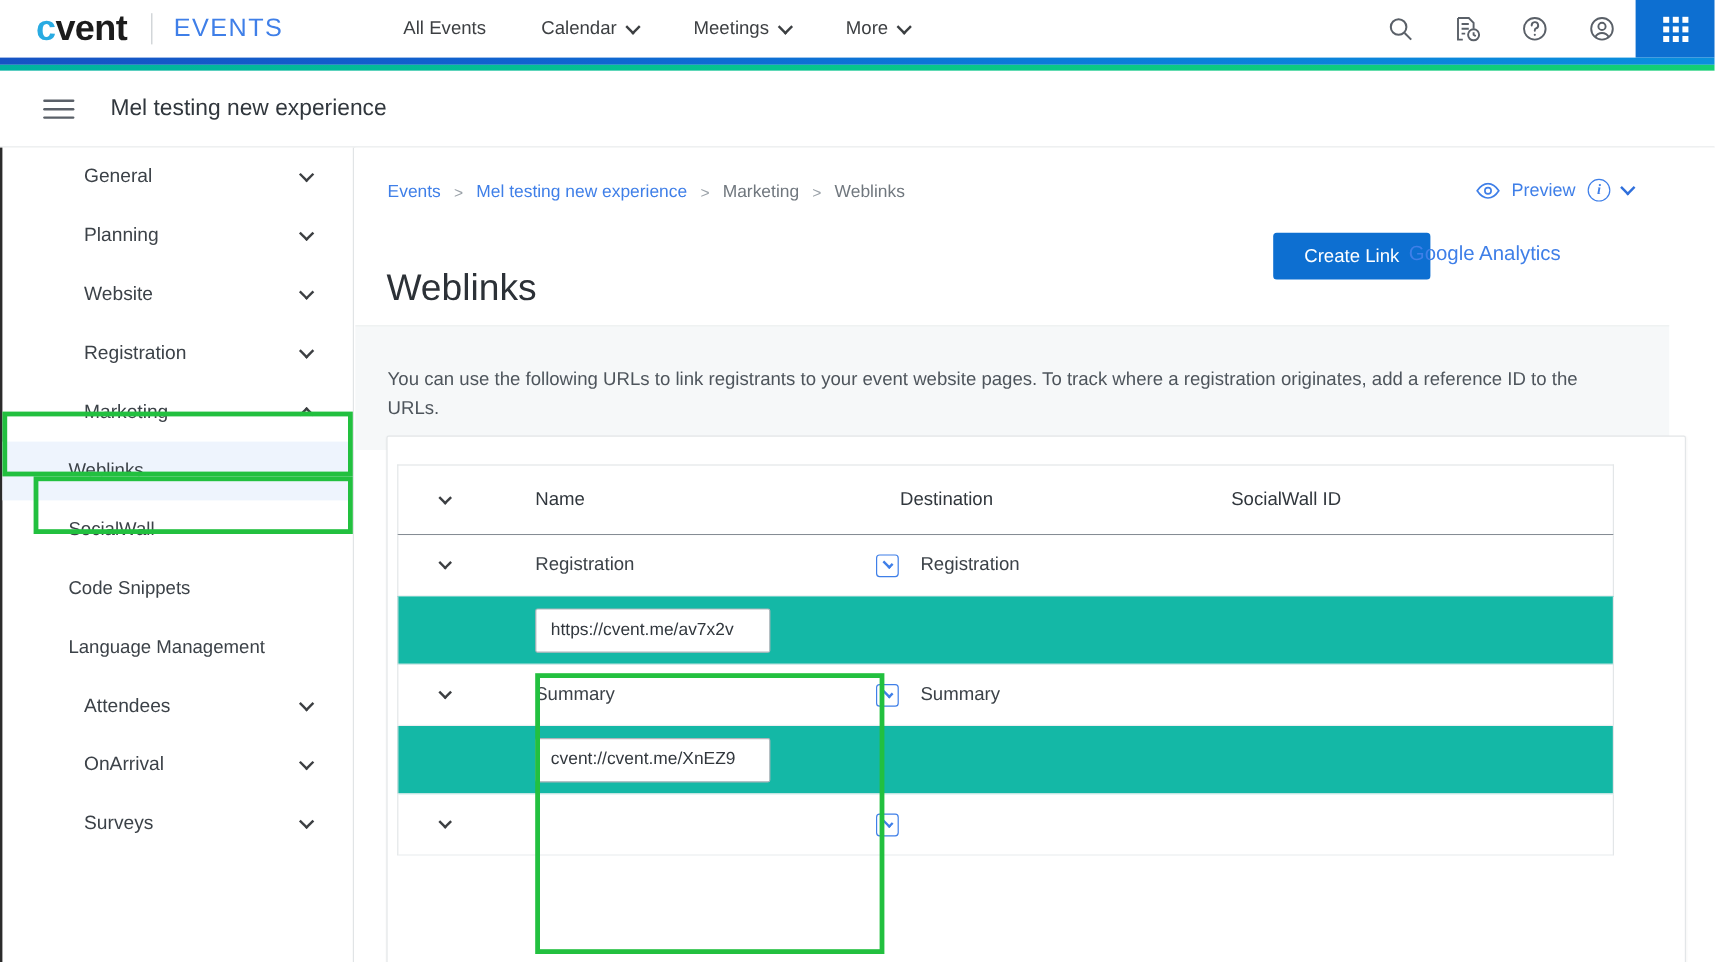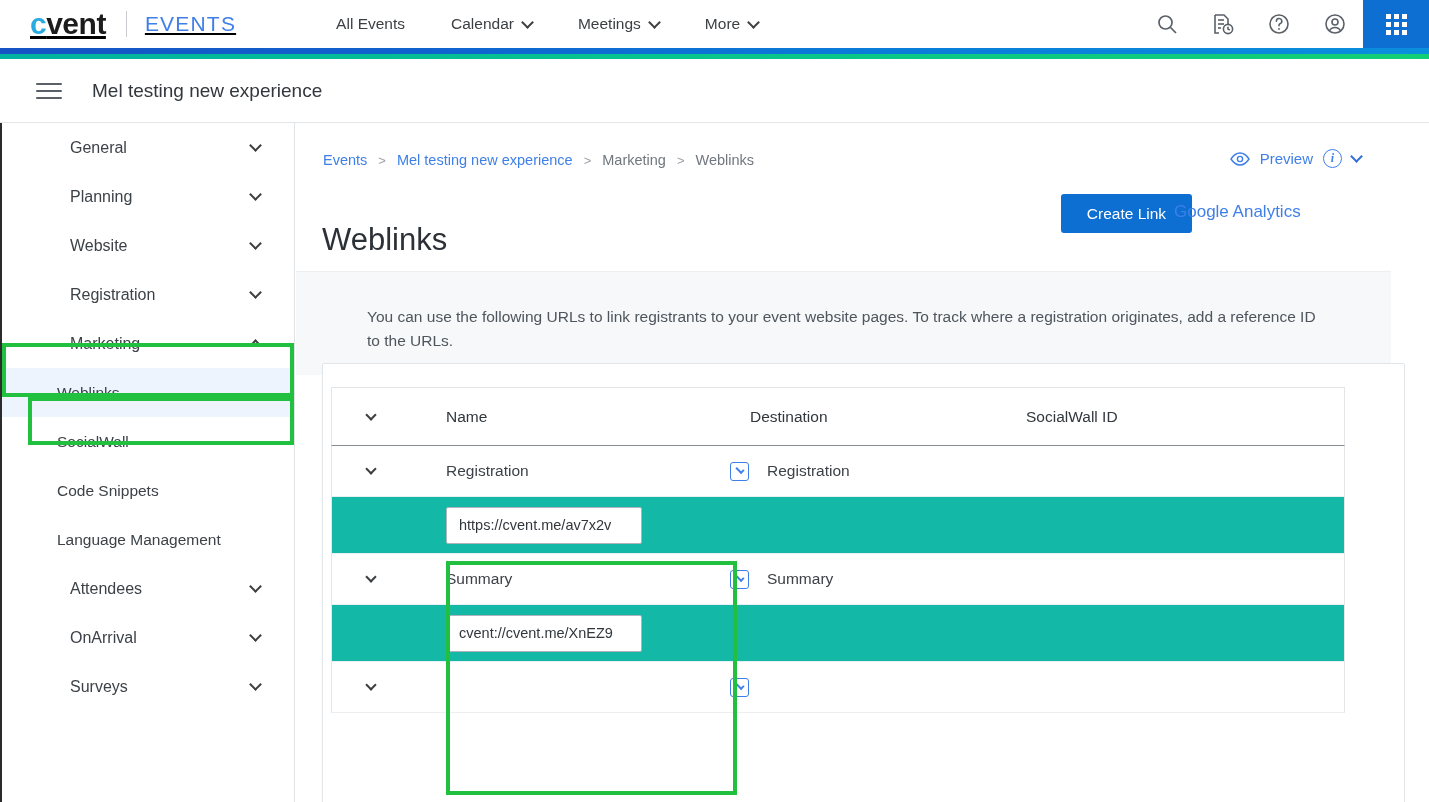--- a/index.html
+++ b/index.html
@@ -11,21 +11,21 @@
     font-family: "Liberation Sans", sans-serif;
     -webkit-font-smoothing: antialiased;
   }
   .app { position: relative; width: 1429px; height: 802px; overflow: hidden; background:#fff; }
 
   
   .topnav {
     position: absolute; left:0; top:0; width:1429px; height:48px;
     background:#fff; display:flex; align-items:center;
   }
-  .logo-wrap { display:flex; align-items:center; margin-left:30px;text-decoration:underline; }
+  .logo-wrap { display:flex; align-items:center; margin-left:30px; }
   .logo {
     font-size:30px; font-weight:bold; letter-spacing:-0.5px; color:#1c1c1c;
     line-height:1;
   }
   .logo .c { color:#29abe2; }
   .logo-sep { width:1px; height:26px; background:#c8ccd0; margin:0 18px 0 20px; }
   .logo-product { color:#3f7fe8; font-size:21px; letter-spacing:1.2px; }
 
   .nav-items { display:flex; align-items:flex-end; margin-left:100px; gap:46px; }
   .nav-item {
@@ -126,21 +126,21 @@
     position:absolute; left:765px; top:71px; width:131px; height:39px;
     background:#0d6fd1; color:#fff; font-size:15.5px; border:none; border-radius:3px;
     cursor:pointer; font-family:"Liberation Sans", sans-serif;
   }
   .link-ga {
     position:absolute; left:878px; top:79px; color:#3f7fe8; font-size:17px; cursor:pointer;
   }
 
   .info-band {
     position:absolute; left:0; top:148px; width:1095px; height:104px;
-    background:#f6f8f9; border-top:1px solid #edf0f1;padding-left:44px;
+    background:#f6f8f9; border-top:1px solid #edf0f1;
   }
   .info-band p {
     margin:0; padding:33px 70px 0 27px; font-size:15.5px; color:#4e555c; line-height:1.55;
   }
 
   .card {
     position:absolute; left:26px; top:240px; width:1083px; height:470px;
     background:#fff; border:1px solid #e3e6e8; border-radius:2px;
     box-shadow:0 1px 2px rgba(0,0,0,0.04);
   }

